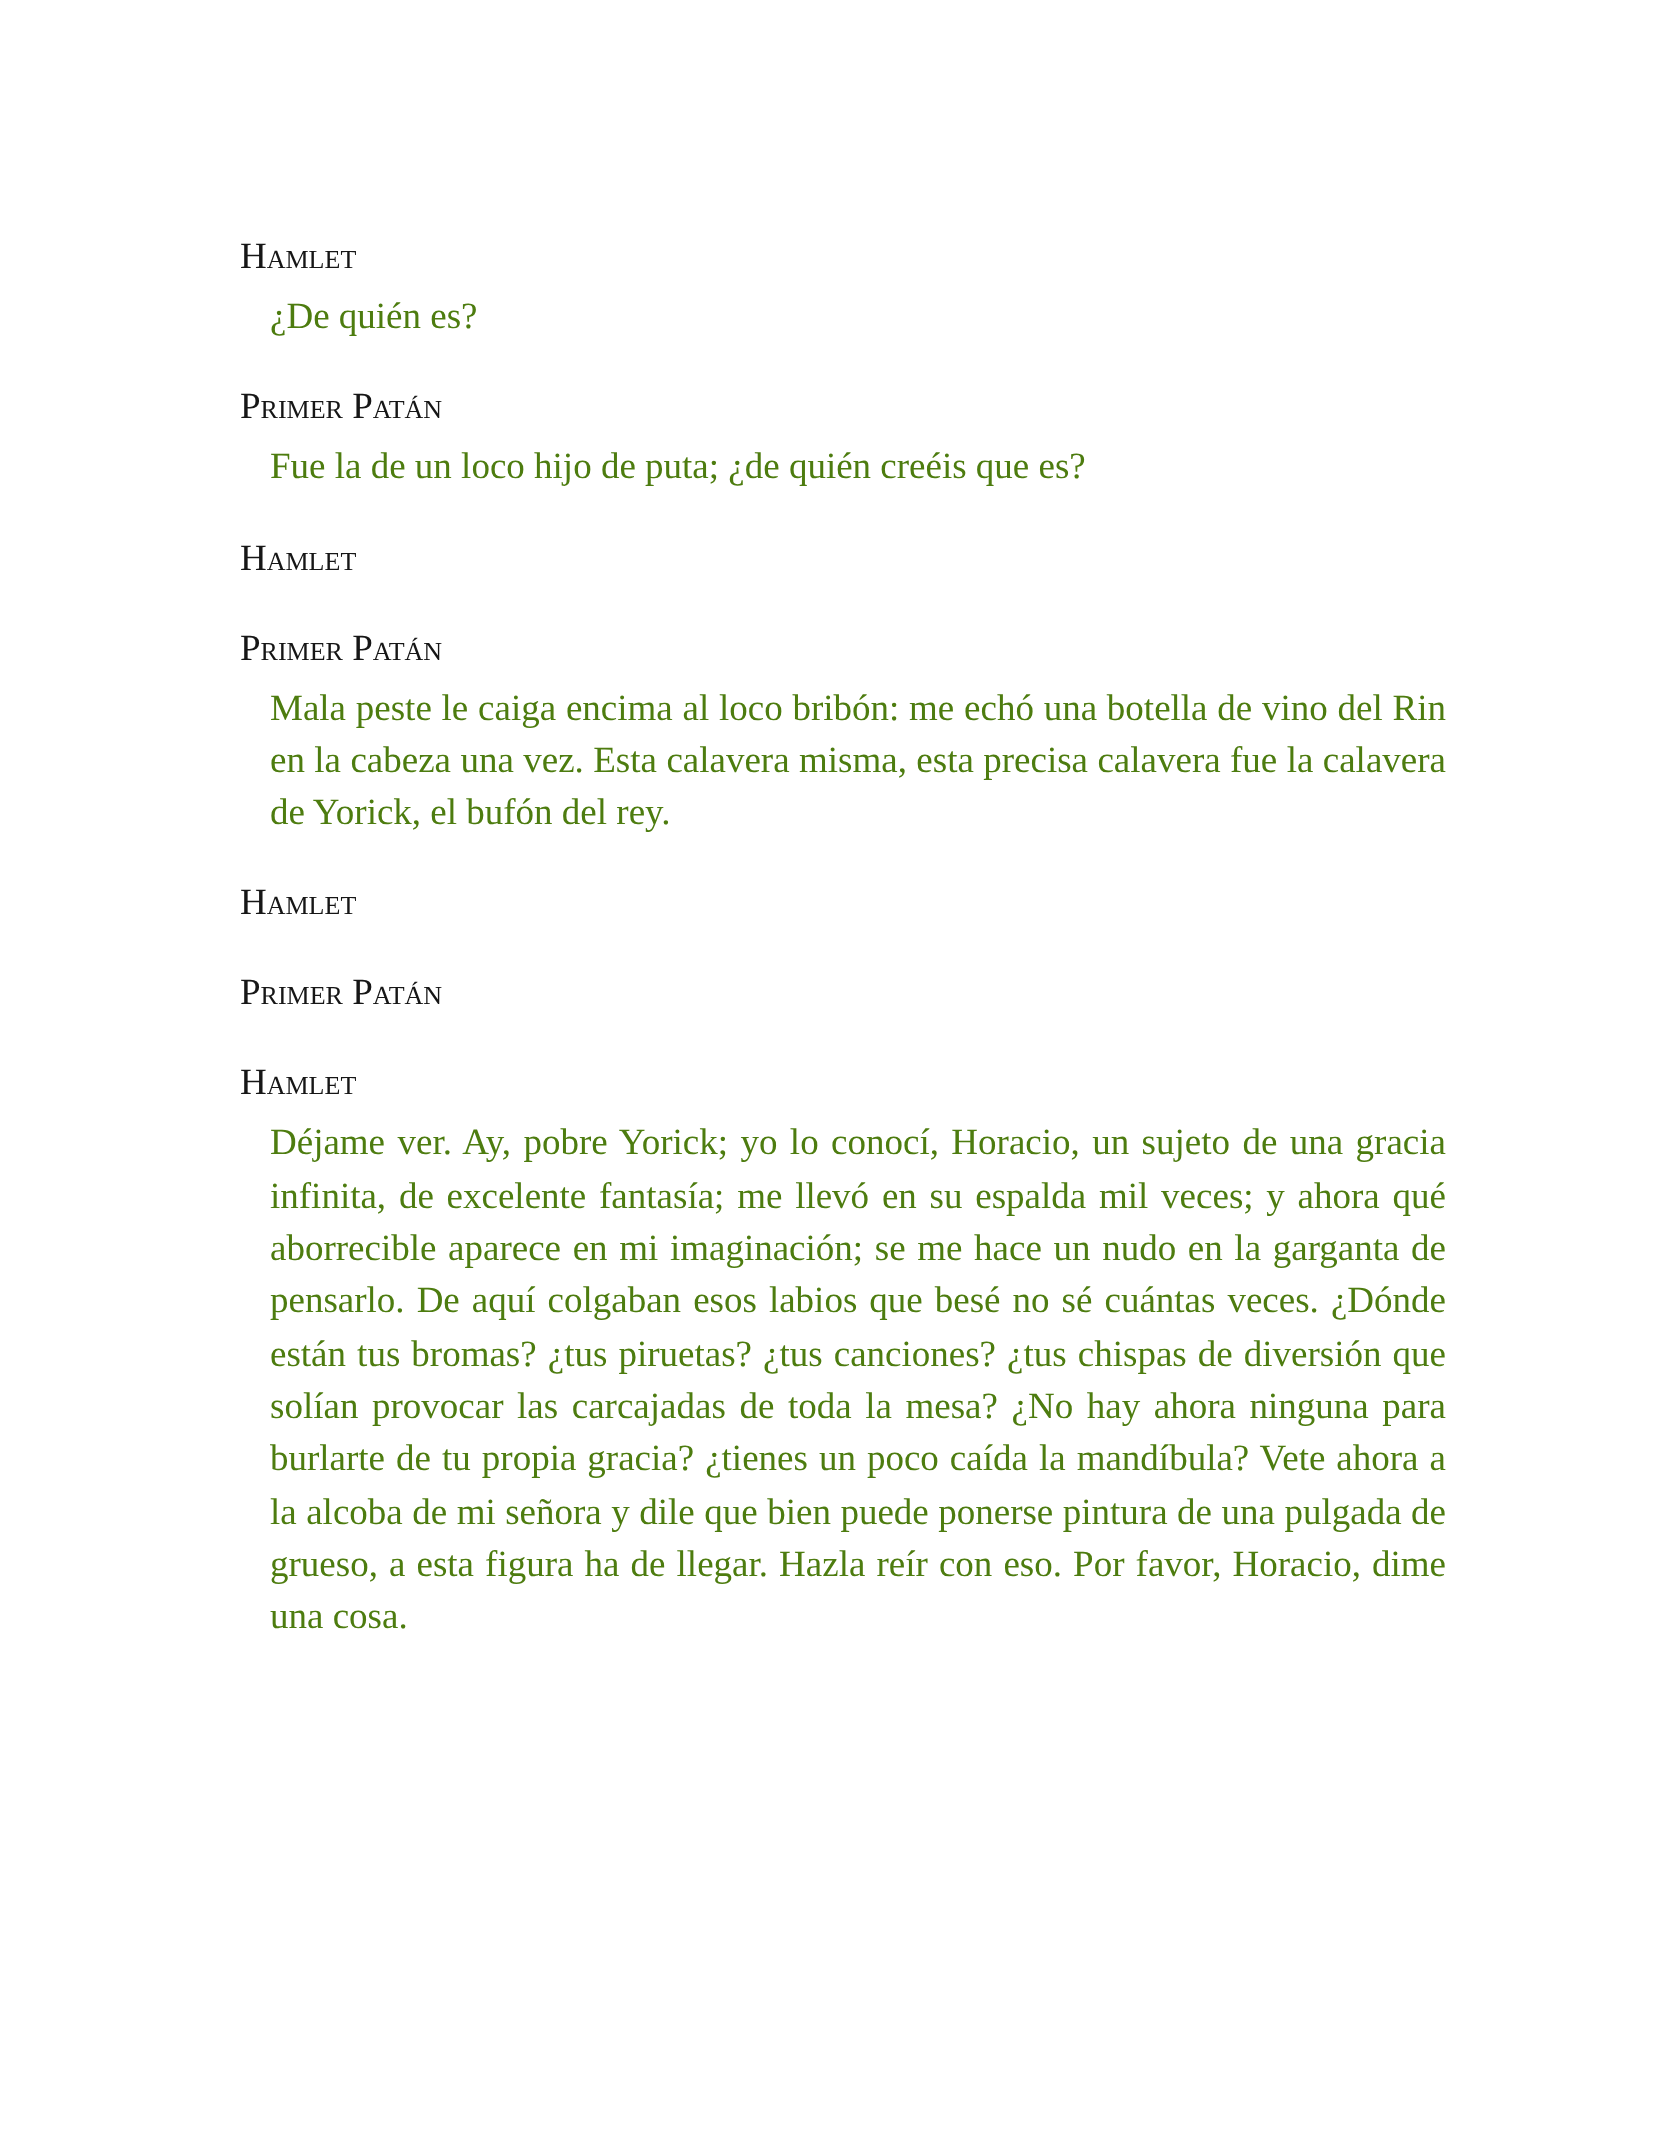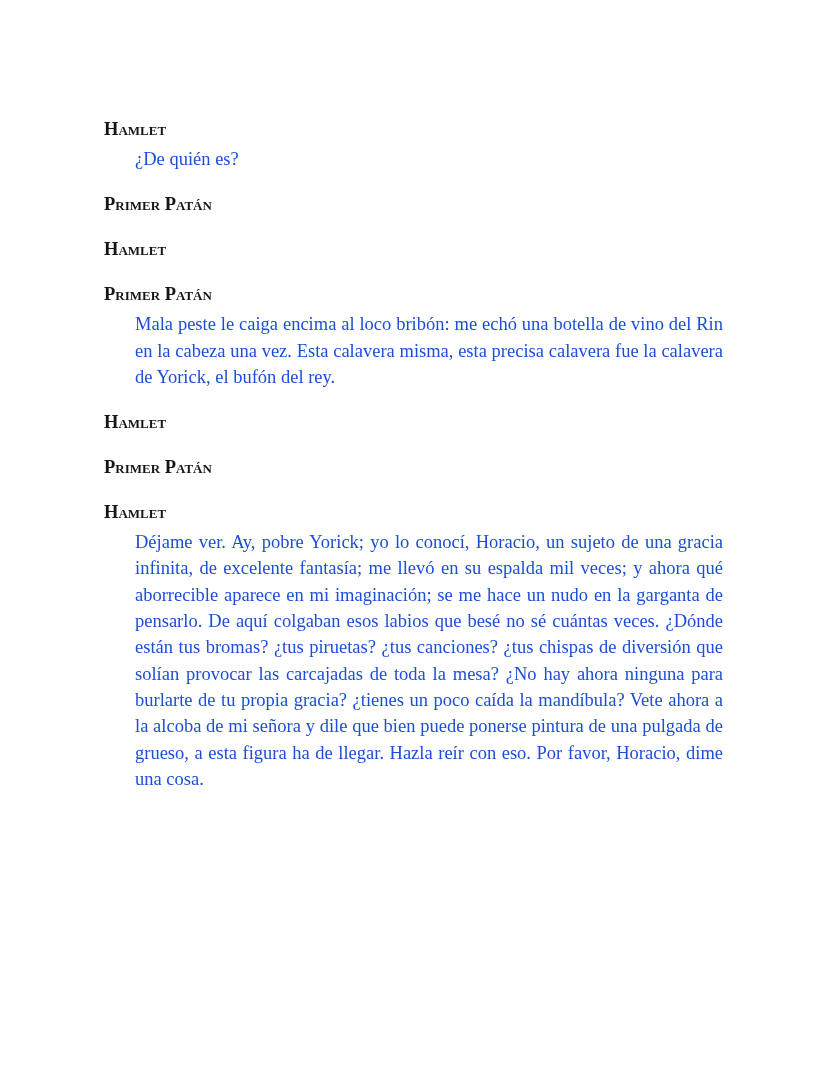--- a/index.html
+++ b/index.html
@@ -23,45 +23,45 @@
     }
     .speech {
       margin: 0 0 19px 0;
     }
     .speaker {
       font-size: 18.5px;
       font-variant: small-caps;
       letter-spacing: 0px;
       line-height: 26px;
       height: 26px;
-      margin: 0 0 4px 0;
+      margin: 0 0 4px 16px;
       color: #161616;
-      font-weight: bold;
     }
     .lines {
       margin-left: 31px;
       width: 588px;
       font-size: 18.5px;
       line-height: 26.3px;
       text-align: justify;
-      color: #1d4ed8;
+      color: #4d7c0f;
     }
   </style>
 </head>
 <body>
 
 <div class="page">
 
   <div class="speech">
     <div class="speaker">Hamlet</div>
     <div class="lines">¿De quién es?</div>
   </div>
 
   <div class="speech">
     <div class="speaker">Primer Patán</div>
+    <div class="lines">Fue la de un loco hijo de puta; ¿de quién creéis que es?</div>
   </div>
 
   <div class="speech">
     <div class="speaker">Hamlet</div>
   </div>
 
   <div class="speech">
     <div class="speaker">Primer Patán</div>
     <div class="lines">Mala peste le caiga encima al loco bribón: me echó una botella de vino del Rin en la cabeza una vez. Esta calavera misma, esta precisa calavera fue la calavera de Yorick, el bufón del rey.</div>
   </div>

